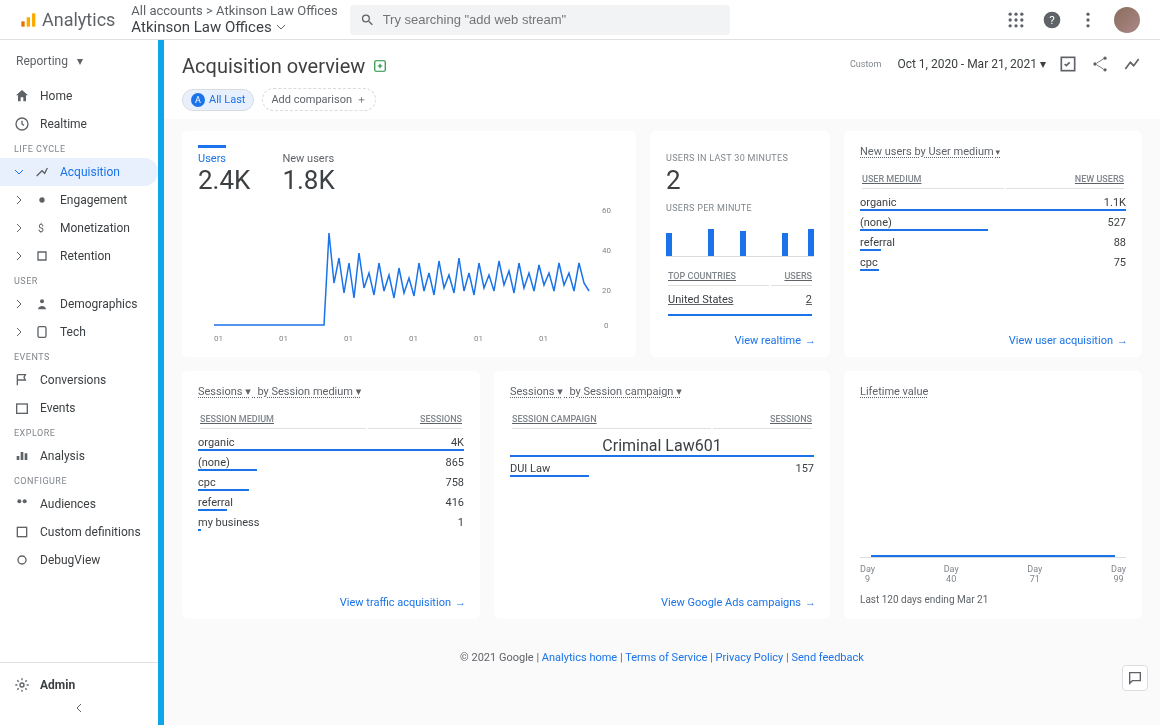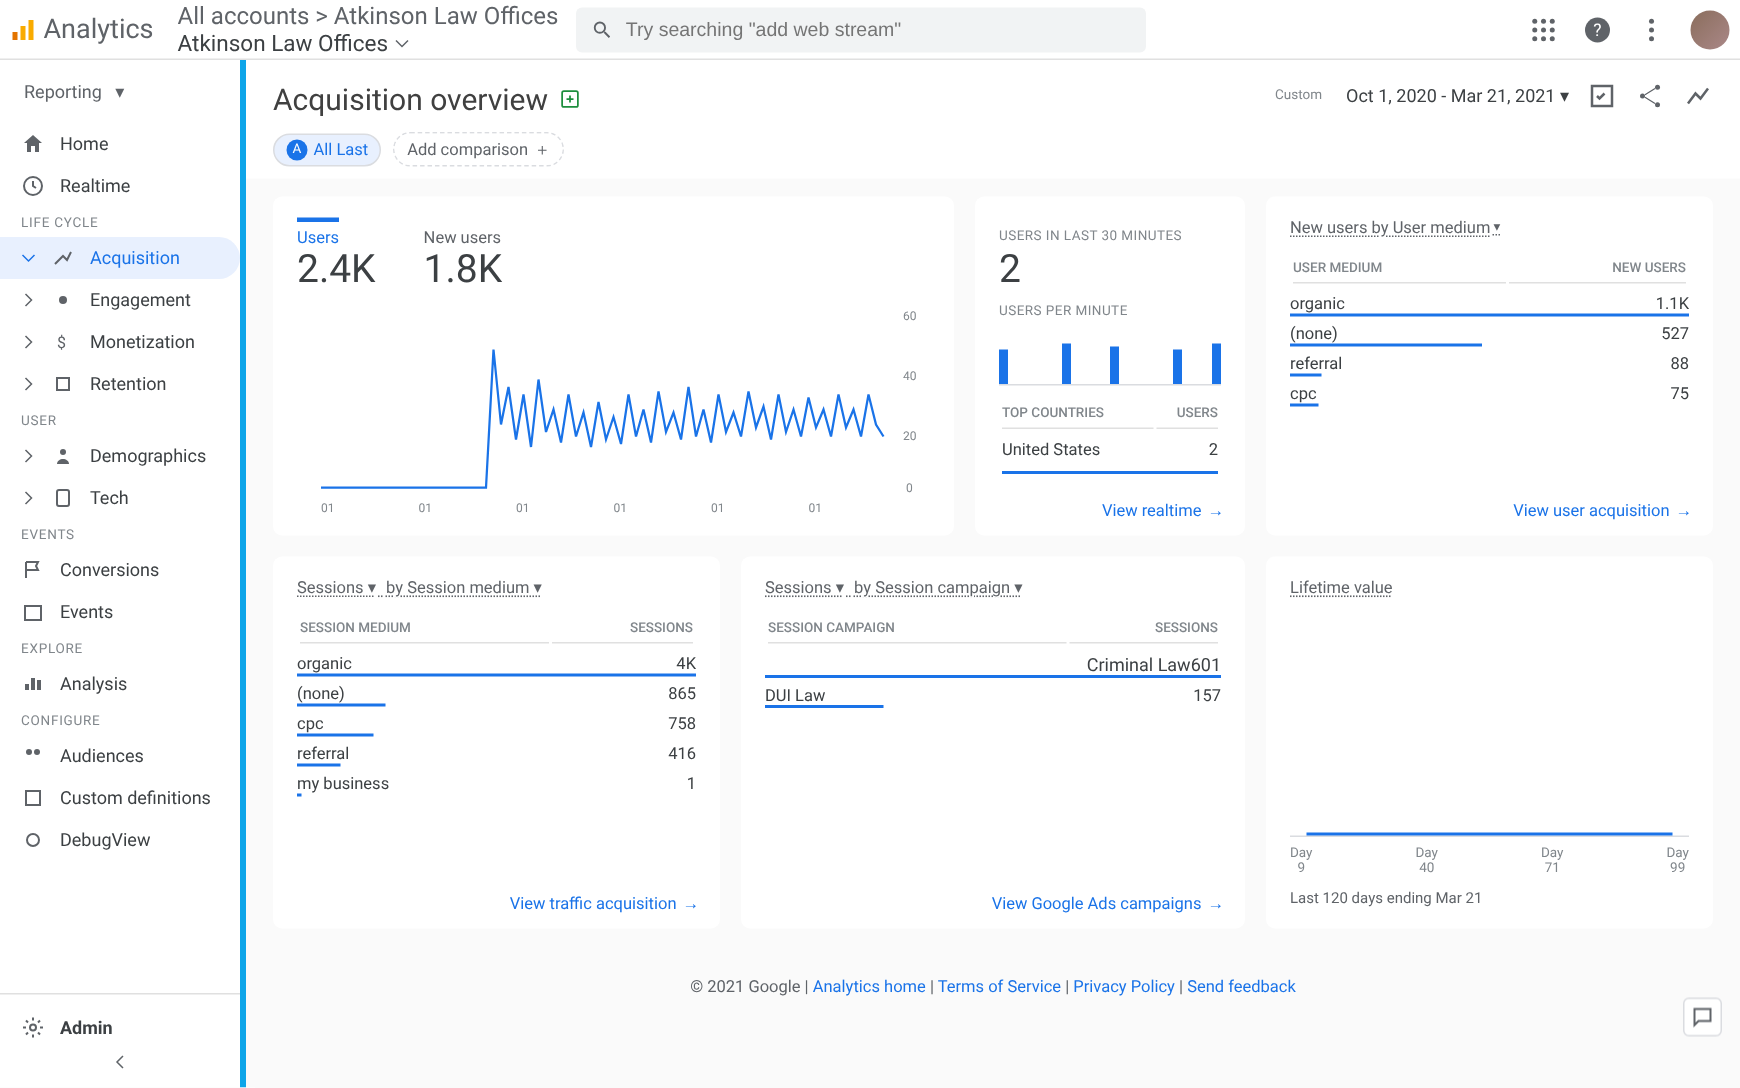--- a/index.html
+++ b/index.html
@@ -1,31 +1,31 @@
 <!DOCTYPE html>
 <html><head>
 <meta charset="utf-8">
 <style>
 * { box-sizing: border-box; margin: 0; padding: 0; }
 body { font-family: Roboto, Arial, sans-serif; font-size: 13px; color: #5f6368; background: #fff; }
-.header { display: flex; align-items: center; height: 40px; padding: 0 7px; border-bottom: 1px solid #e0e0e0; }
+.header { display: flex; align-items: center; height: 40px; padding: 0 20px; border-bottom: 1px solid #e0e0e0; }
 .logo { display: flex; align-items: center; gap: 6px; margin-right: 16px; }
 .logo-icon { width: 16px; height: 16px; }
 .logo-text { font-size: 18px; color: #5f6368; }
 .breadcrumb { margin-right: 12px; }
-.breadcrumb-small { font-size: 16px; color: #5f6368; }
+.breadcrumb-small { font-size: 13px; color: #5f6368; }
 .breadcrumb-big { font-size: 15px; color: #3c4043; display: flex; align-items: center; gap: 4px; }
 .search { flex: 0 0 380px; display: flex; align-items: center; background: #f1f3f4; border-radius: 4px; height: 30px; padding: 0 10px; gap: 8px; }
 .search input { border: none; background: transparent; outline: none; font-size: 13px; width: 100%; }
 .header-icons { margin-left: auto; display: flex; align-items: center; gap: 16px; }
 .icon-btn { width: 20px; height: 20px; fill: #5f6368; cursor: pointer; }
 .avatar { width: 26px; height: 26px; border-radius: 50%; background: linear-gradient(135deg,#8a6d5c,#a88); }
 
 .layout { display: flex; height: calc(725px - 40px); }
-.sidebar { width: 164px; border-right: 4px solid #0ea5e9; display: flex; flex-direction: column; font-size: 12px; overflow-y: auto; }
+.sidebar { width: 164px; border-right: 6px solid #0ea5e9; display: flex; flex-direction: column; font-size: 12px; overflow-y: auto; }
 .sb-top { padding: 8px; }
 .sb-top-item { display: flex; align-items: center; gap: 6px; padding: 6px 8px; border-radius: 4px; cursor: pointer; }
 .sb-label { font-size: 9px; letter-spacing: .5px; color: #80868b; padding: 6px 14px 4px; }
 .sb-item { display: flex; align-items: center; gap: 10px; padding: 6px 14px; cursor: pointer; color: #3c4043; }
 .sb-item.active { background: #e8f0fe; color: #1a73e8; border-radius: 0 16px 16px 0; }
 .sb-sub { padding-left: 40px; }
 .sb-sub .sb-item { padding: 6px 8px; }
 .sb-item .chev { width: 10px; fill: #5f6368; }
 .sb-item .ic { width: 16px; height: 16px; fill: #5f6368; }
 .sb-footer { margin-top: auto; border-top: 1px solid #e0e0e0; padding: 8px 0; font-weight: bold; }
@@ -49,21 +49,21 @@
 .card.span3 { grid-column: span 3; }
 .card.span2 { grid-column: span 2; }
 .big-num { font-size:26px; color:#3c4043; font-weight:400; }
 .stat-label { font-size:11px; color:#5f6368; border-top:3px solid transparent; padding-top:4px; display:inline-block; }
 .stat-label.active { border-top-color:#1a73e8; color:#1a73e8; }
 .stats-row { display:flex; gap:32px; margin-bottom:8px; }
 .sparkline { width:100%; height:140px; }
 .view-link { position:absolute; right:14px; bottom:10px; color:#1a73e8; font-size:11px; display:flex; align-items:flex-end; gap:4px; cursor:pointer; }
 .mini-bars { display:flex; align-items:flex-end; gap:10px; height:40px; border-bottom:1px solid #dadce0; margin:4px 0 8px; }
 .mini-bars .b { width:6px; background:#1a73e8; }
-.tbl { width:100%; font-size:11px; }
+.tbl { width:100%; font-size:11px;text-decoration:underline; }
 .tbl th { text-align:left; font-size:9px; color:#80868b; font-weight:500; padding:4px 0; border-bottom:1px solid #e0e0e0; }
 .tbl th.r { text-align:right; }
 .tbl td { padding:5px 0 1px; color:#3c4043; }
 .tbl td.r { text-align:right; }
 .bar-row { height:2px; background:#1a73e8; }
 .card-hdr { font-size:11px; text-decoration:underline dotted; text-underline-offset:2px; cursor:pointer; display:flex; align-items:center; gap:2px; }
 .card-hdr .dd { font-size:9px; }
 .ministat { font-size:9px; color:#80868b; margin:8px 0 2px; letter-spacing:.3px; }
 .lv-axis { display:flex; justify-content:space-between; font-size:9px; color:#80868b; margin-top:6px; }
 .lv-chart { height:150px; border-bottom:1px solid #dadce0; margin-top:10px; position:relative; }
@@ -464,21 +464,21 @@
         <table class="tbl" style="margin-top:10px;">
             <tbody>
               <tr>
                 <th>SESSION CAMPAIGN</th>
                 <th class="r">SESSIONS</th>
               </tr>
             </tbody>
           </table>
         <div id="campaign-rows">
             <div>
-              <div style="display:flex;justify-content:flex-end;font-size:12px;color:#3c4043;padding-top:5px;">
+              <div style="display:flex;justify-content:center;font-size:16px;color:#3c4043;padding-top:5px;">
                 <span>Criminal Law</span>
                 <span>601</span>
               </div>
               <div class="bar-row" style="width:100%"></div>
             </div>
             <div>
               <div style="display:flex;justify-content:space-between;font-size:11px;color:#3c4043;padding-top:5px;">
                 <span>DUI Law</span>
                 <span>157</span>
               </div>

